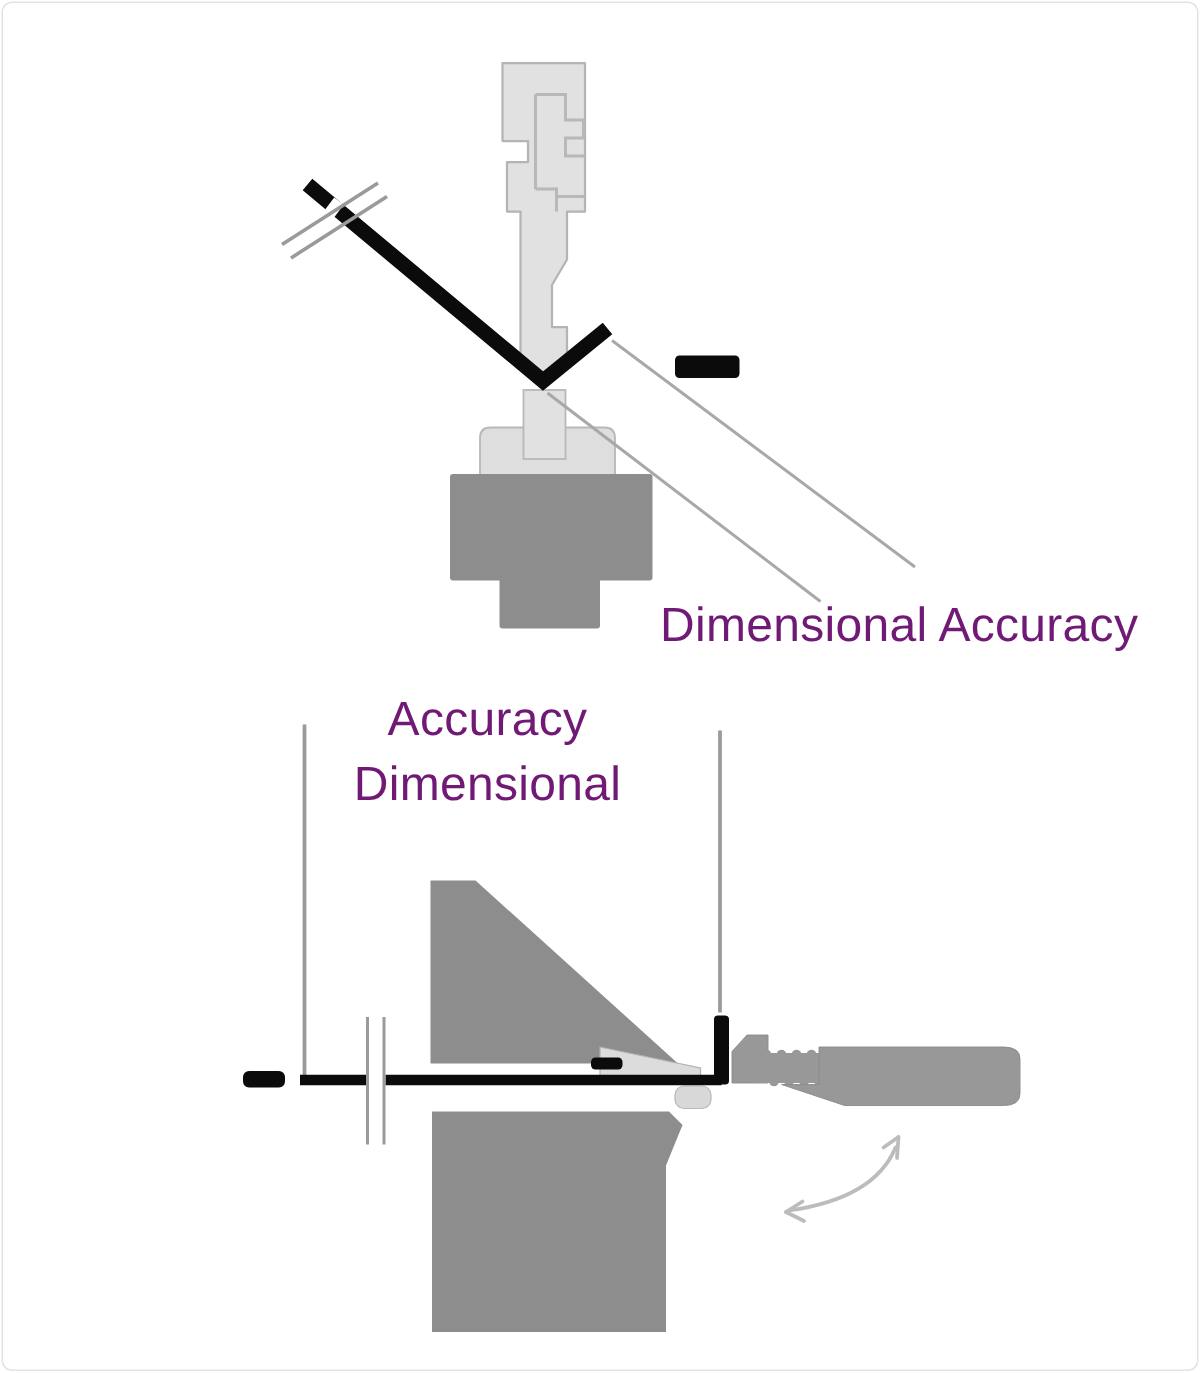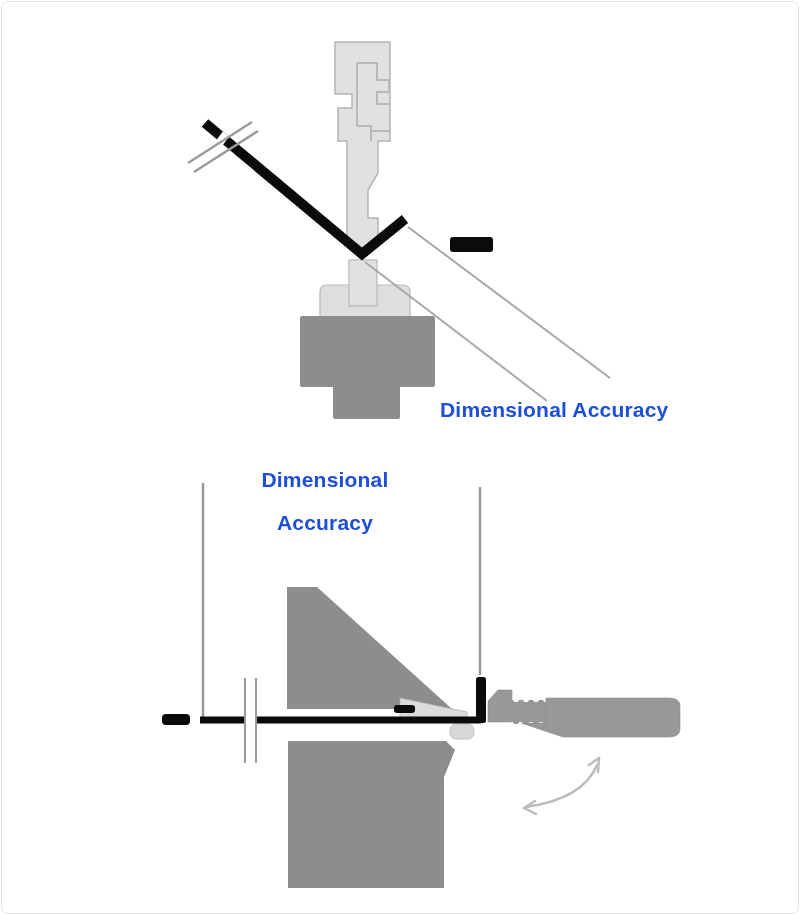--- a/index.html
+++ b/index.html
@@ -6,21 +6,21 @@
   body{
     width:800px;height:915px;position:relative;background:#ffffff;
     font-family:"Liberation Sans",sans-serif;overflow:hidden;
   }
   .frame{
     position:absolute;left:1px;top:1px;right:1px;bottom:1px;
     border:1px solid #e3e3e3;border-radius:7px;pointer-events:none;
   }
   svg.scene{position:absolute;left:0;top:0;}
   .label{
-    position:absolute;font-weight:bold;font-size:21px;color:#1d4ed8;
+    position:absolute;font-weight:normal;font-size:32px;color:#701a75;
     letter-spacing:0.2px;white-space:nowrap;
   }
   .label-top{left:440px;top:398px;}
   .label-bottom{
     left:199px;top:458px;width:252px;text-align:center;
     line-height:43px;white-space:normal;
   }
 </style>
 </head>
 <body>
@@ -120,15 +120,15 @@
       <path d="M599,758 L598,772"></path>
       <path d="M524,808 L535,801"></path>
       <path d="M524,808 L536,814"></path>
     </g>
   </g>
 </svg>
 
 <div class="label label-top">Dimensional Accuracy</div>
 
 <div class="label label-bottom">
+  <div>Accuracy</div>
   <div>Dimensional</div>
-  <div>Accuracy</div>
 </div>
 
 </body></html>

